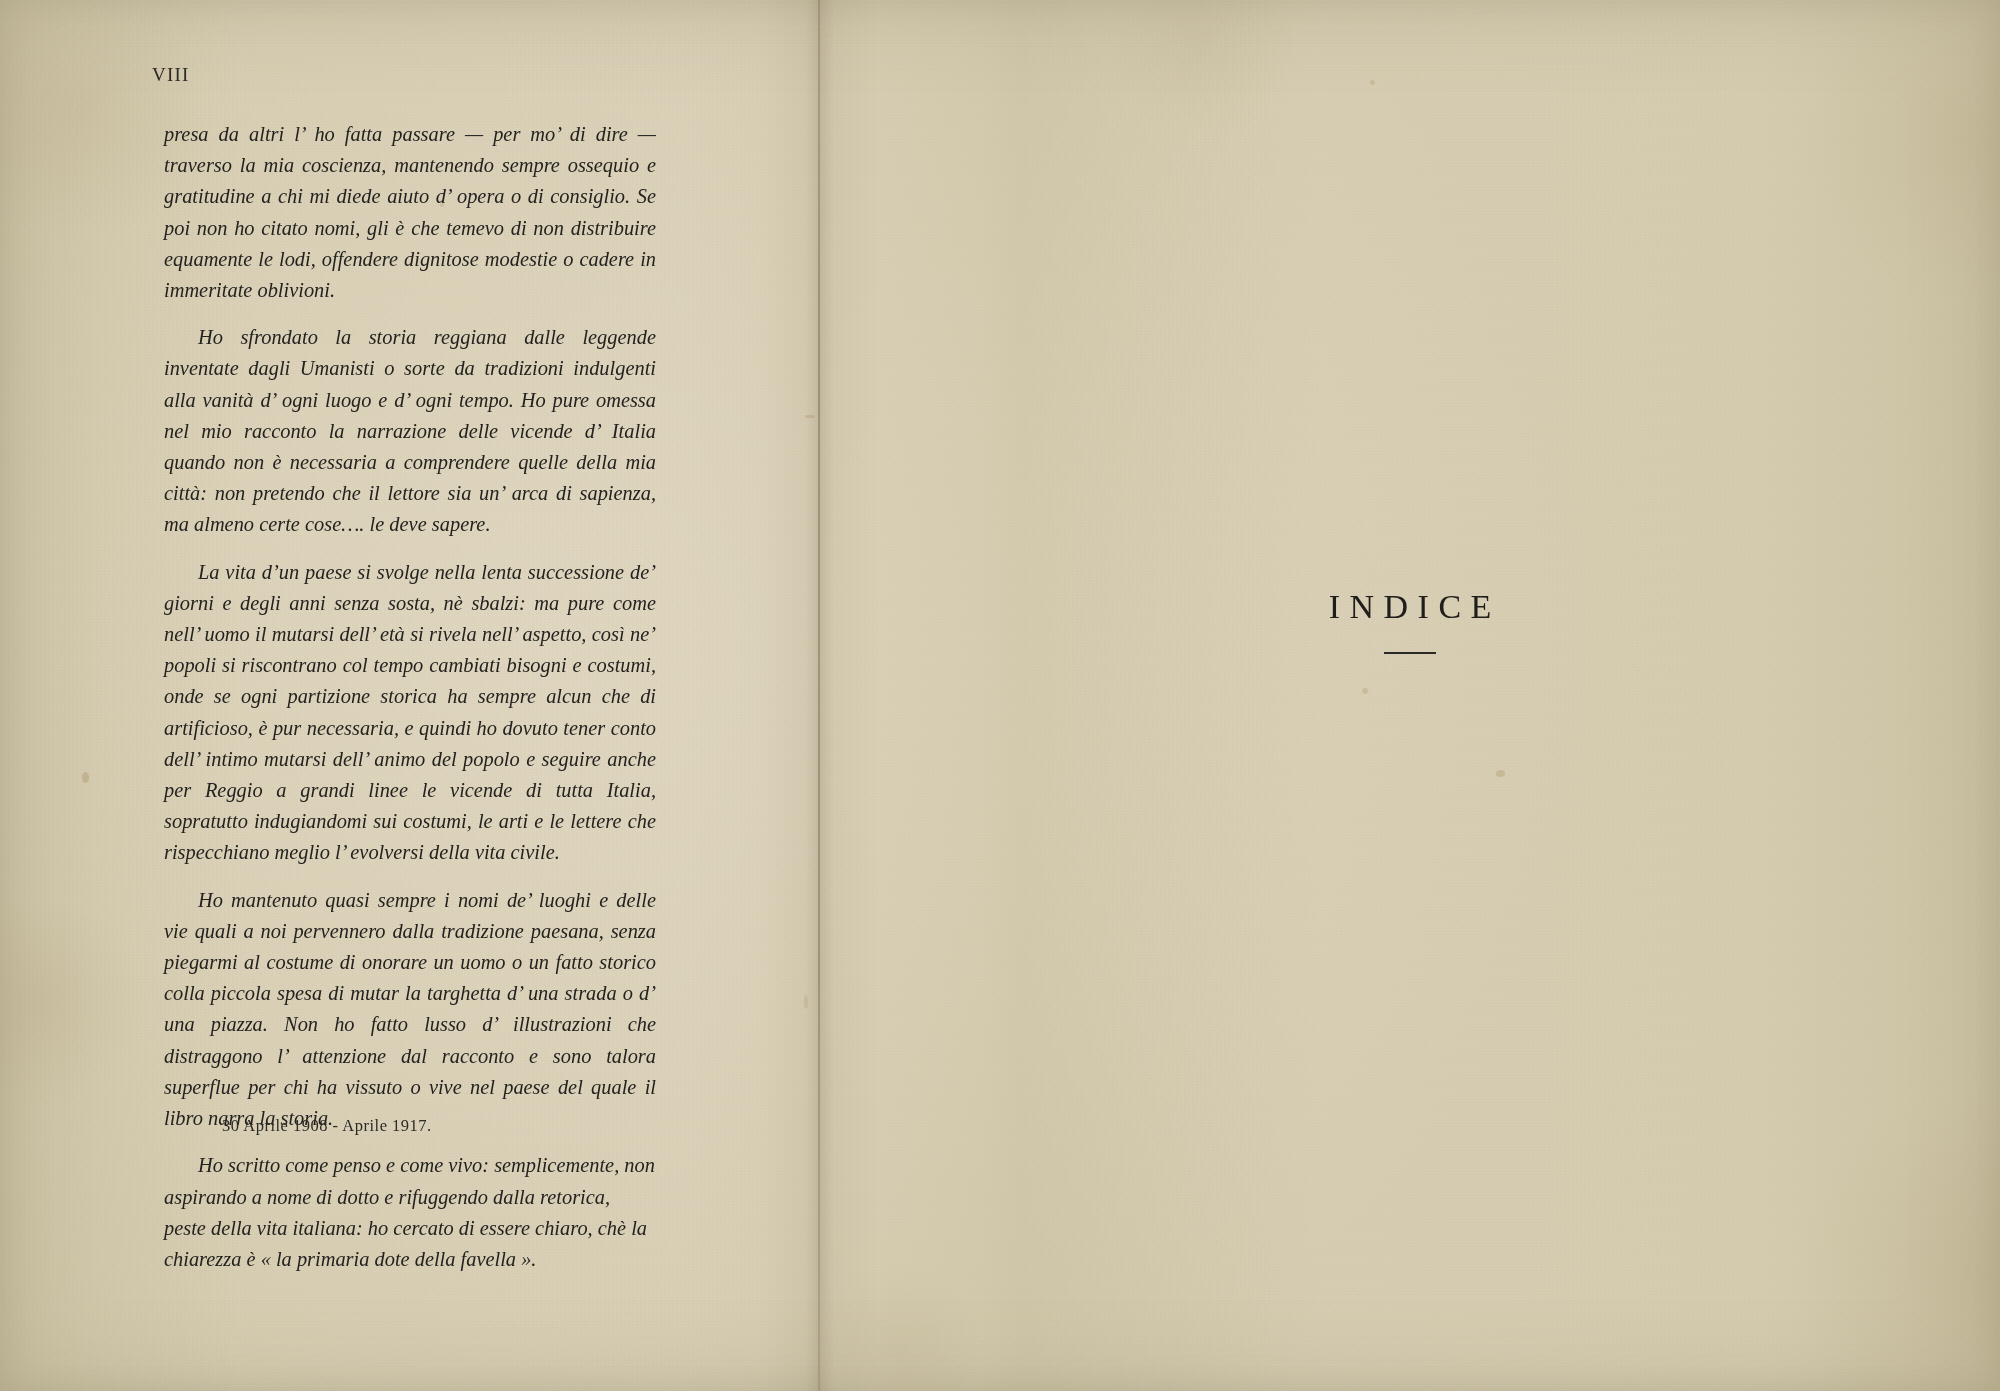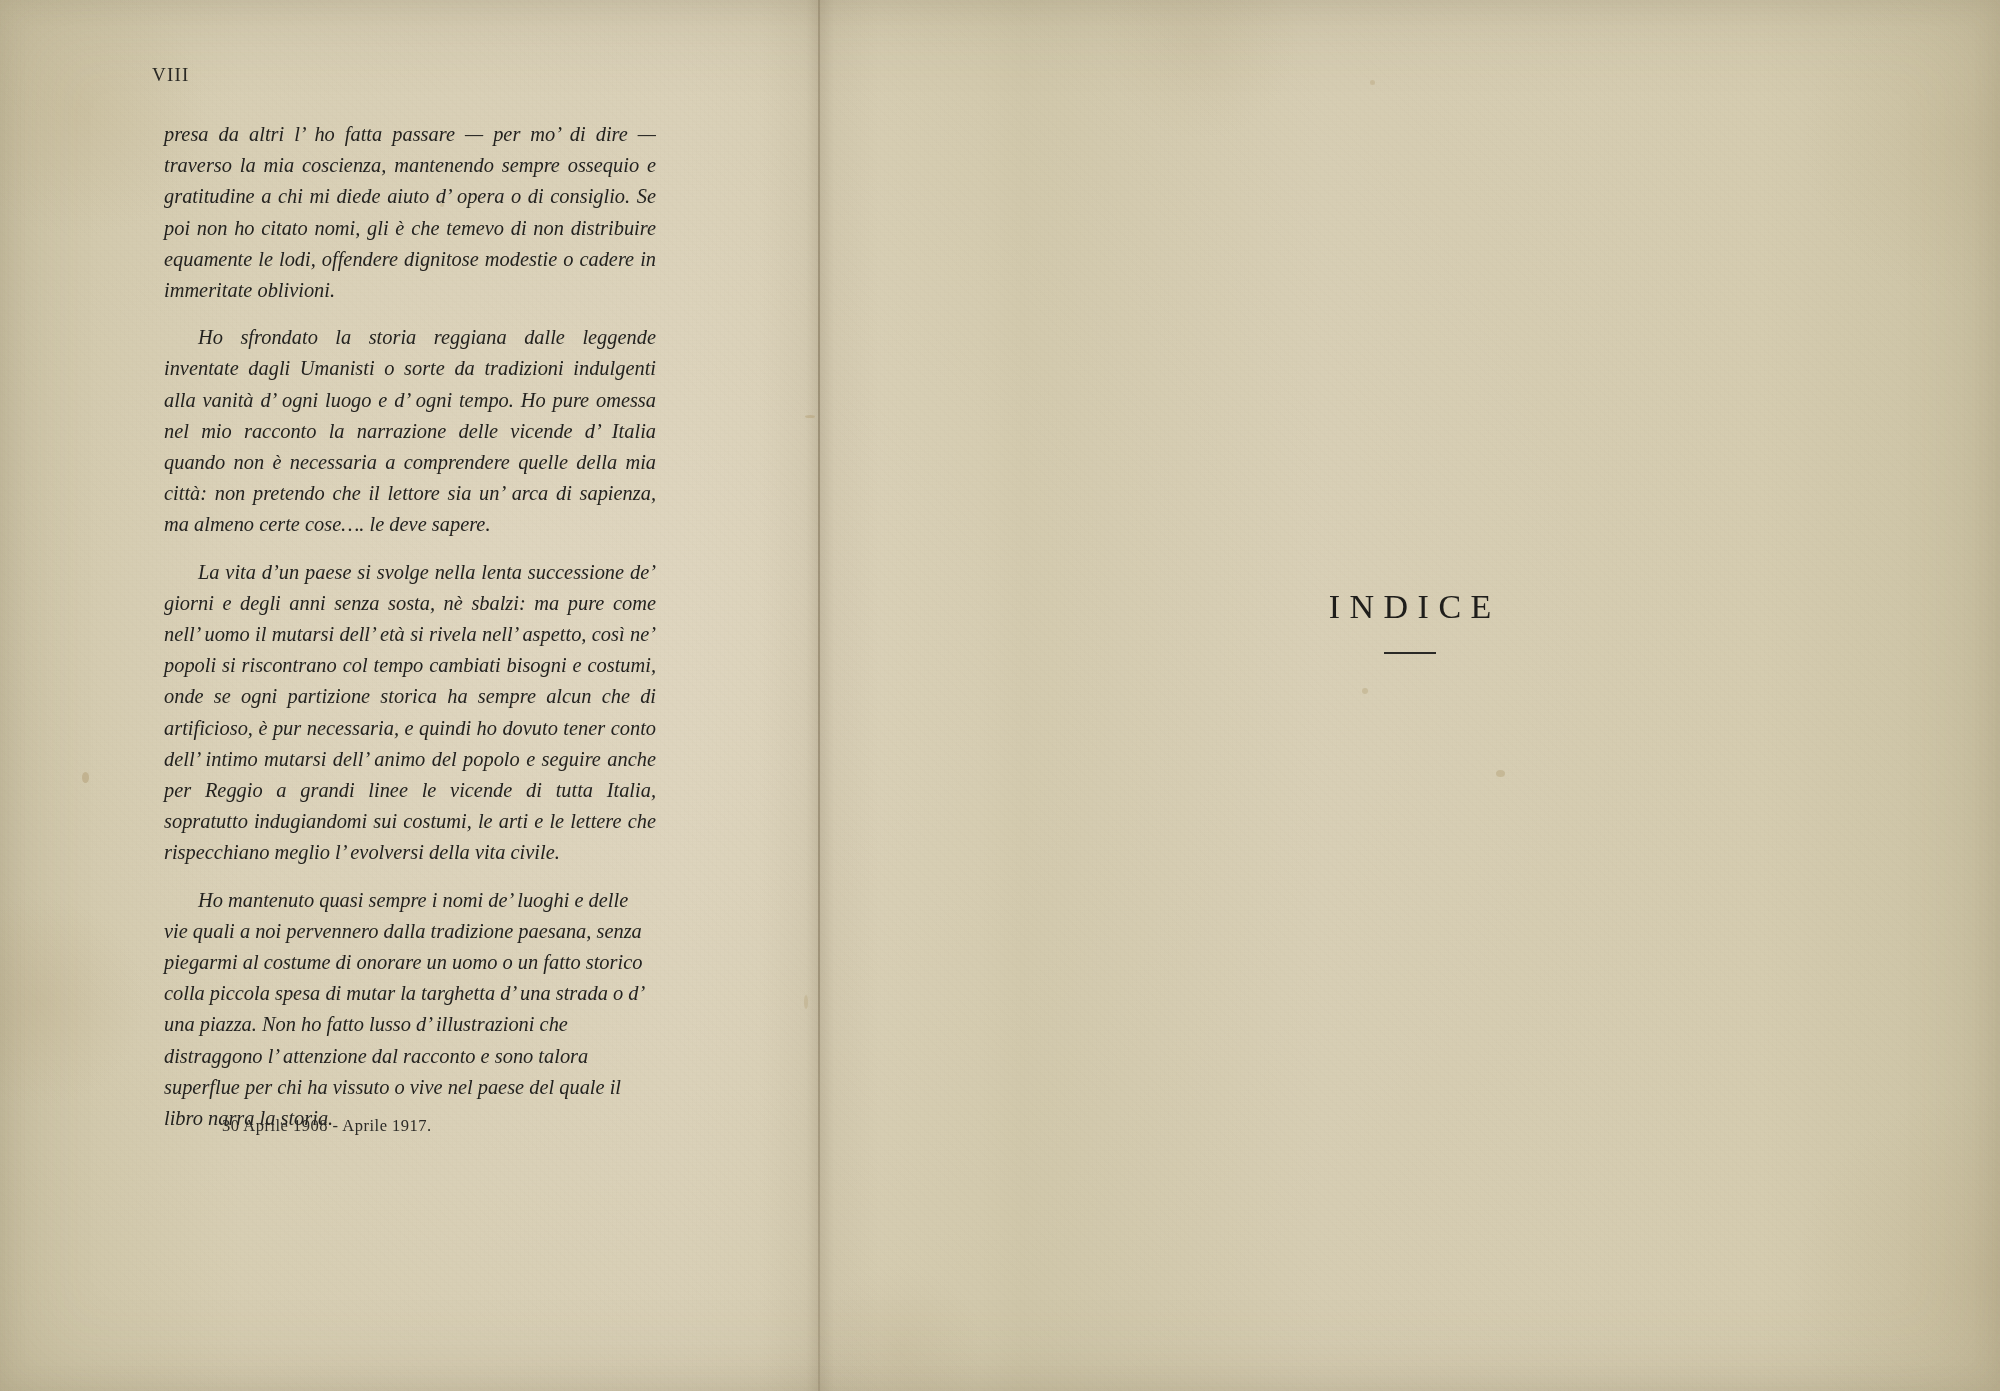--- a/index.html
+++ b/index.html
@@ -199,20 +199,21 @@
 
   <div class="page page-left">
 
     <div class="folio">VIII</div>
 
     <div class="textblock">
       <p class="no-indent">presa da altri l’ ho fatta passare — per mo’ di dire — traverso la mia coscienza, mantenendo sempre ossequio e gratitudine a chi mi diede aiuto d’ opera o di consiglio. Se poi non ho citato nomi, gli è che temevo di non distribuire equamente le lodi, offendere dignitose modestie o cadere in immeritate oblivioni.</p>
       <p>Ho sfrondato la storia reggiana dalle leggende inventate dagli Umanisti o sorte da tradizioni indulgenti alla vanità d’ ogni luogo e d’ ogni tempo. Ho pure omessa nel mio racconto la narrazione delle vicende d’ Italia quando non è necessaria a comprendere quelle della mia città: non pretendo che il lettore sia un’ arca di sapienza, ma almeno certe cose…. le deve sapere.</p>
       <p>La vita d’un paese si svolge nella lenta successione de’ giorni e degli anni senza sosta, nè sbalzi: ma pure come nell’ uomo il mutarsi dell’ età si rivela nell’ aspetto, così ne’ popoli si riscontrano col tempo cambiati bisogni e costumi, onde se ogni partizione storica ha sempre alcun che di artificioso, è pur necessaria, e quindi ho dovuto tener conto dell’ intimo mutarsi dell’ animo del popolo e seguire anche per Reggio a grandi linee le vicende di tutta Italia, sopratutto indugiandomi sui costumi, le arti e le lettere che rispecchiano meglio l’ evolversi della vita civile.</p>
       <p>Ho mantenuto quasi sempre i nomi de’ luoghi e delle vie quali a noi pervennero dalla tradizione paesana, senza piegarmi al costume di onorare un uomo o un fatto storico colla piccola spesa di mutar la targhetta d’ una strada o d’ una piazza. Non ho fatto lusso d’ illustrazioni che distraggono l’ attenzione dal racconto e sono talora superflue per chi ha vissuto o vive nel paese del quale il libro narra la storia.</p>
+      <p>Ho scritto come penso e come vivo: semplicemente, non aspirando a nome di dotto e rifuggendo dalla retorica, peste della vita italiana: ho cercato di essere chiaro, chè la chiarezza è « la primaria dote della favella ».</p>
     </div>
 
     <div class="datestamp">30 Aprile 1908 - Aprile 1917.</div>
 
   </div>
 
   <div class="page page-right">
 
     <div class="indice-wrap">
       <div class="indice-title">INDICE</div>

